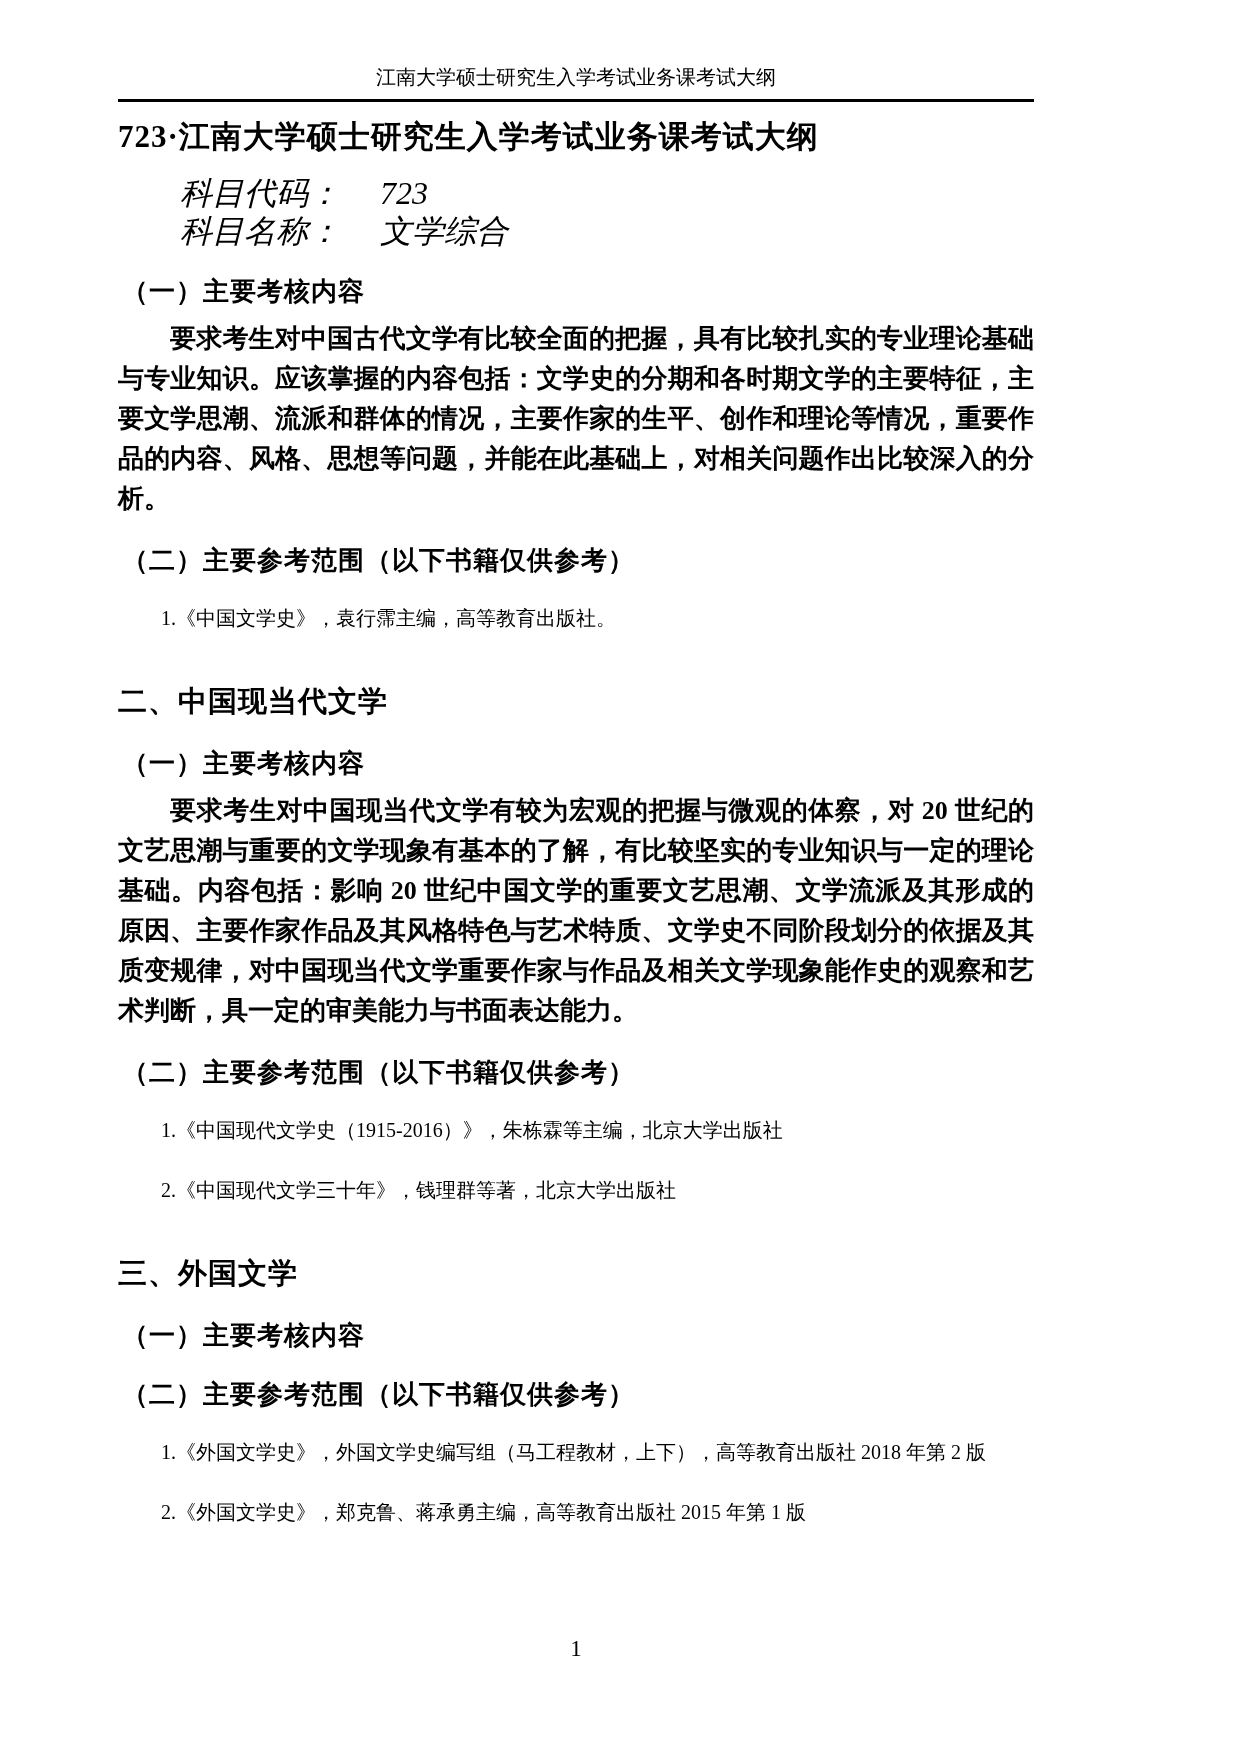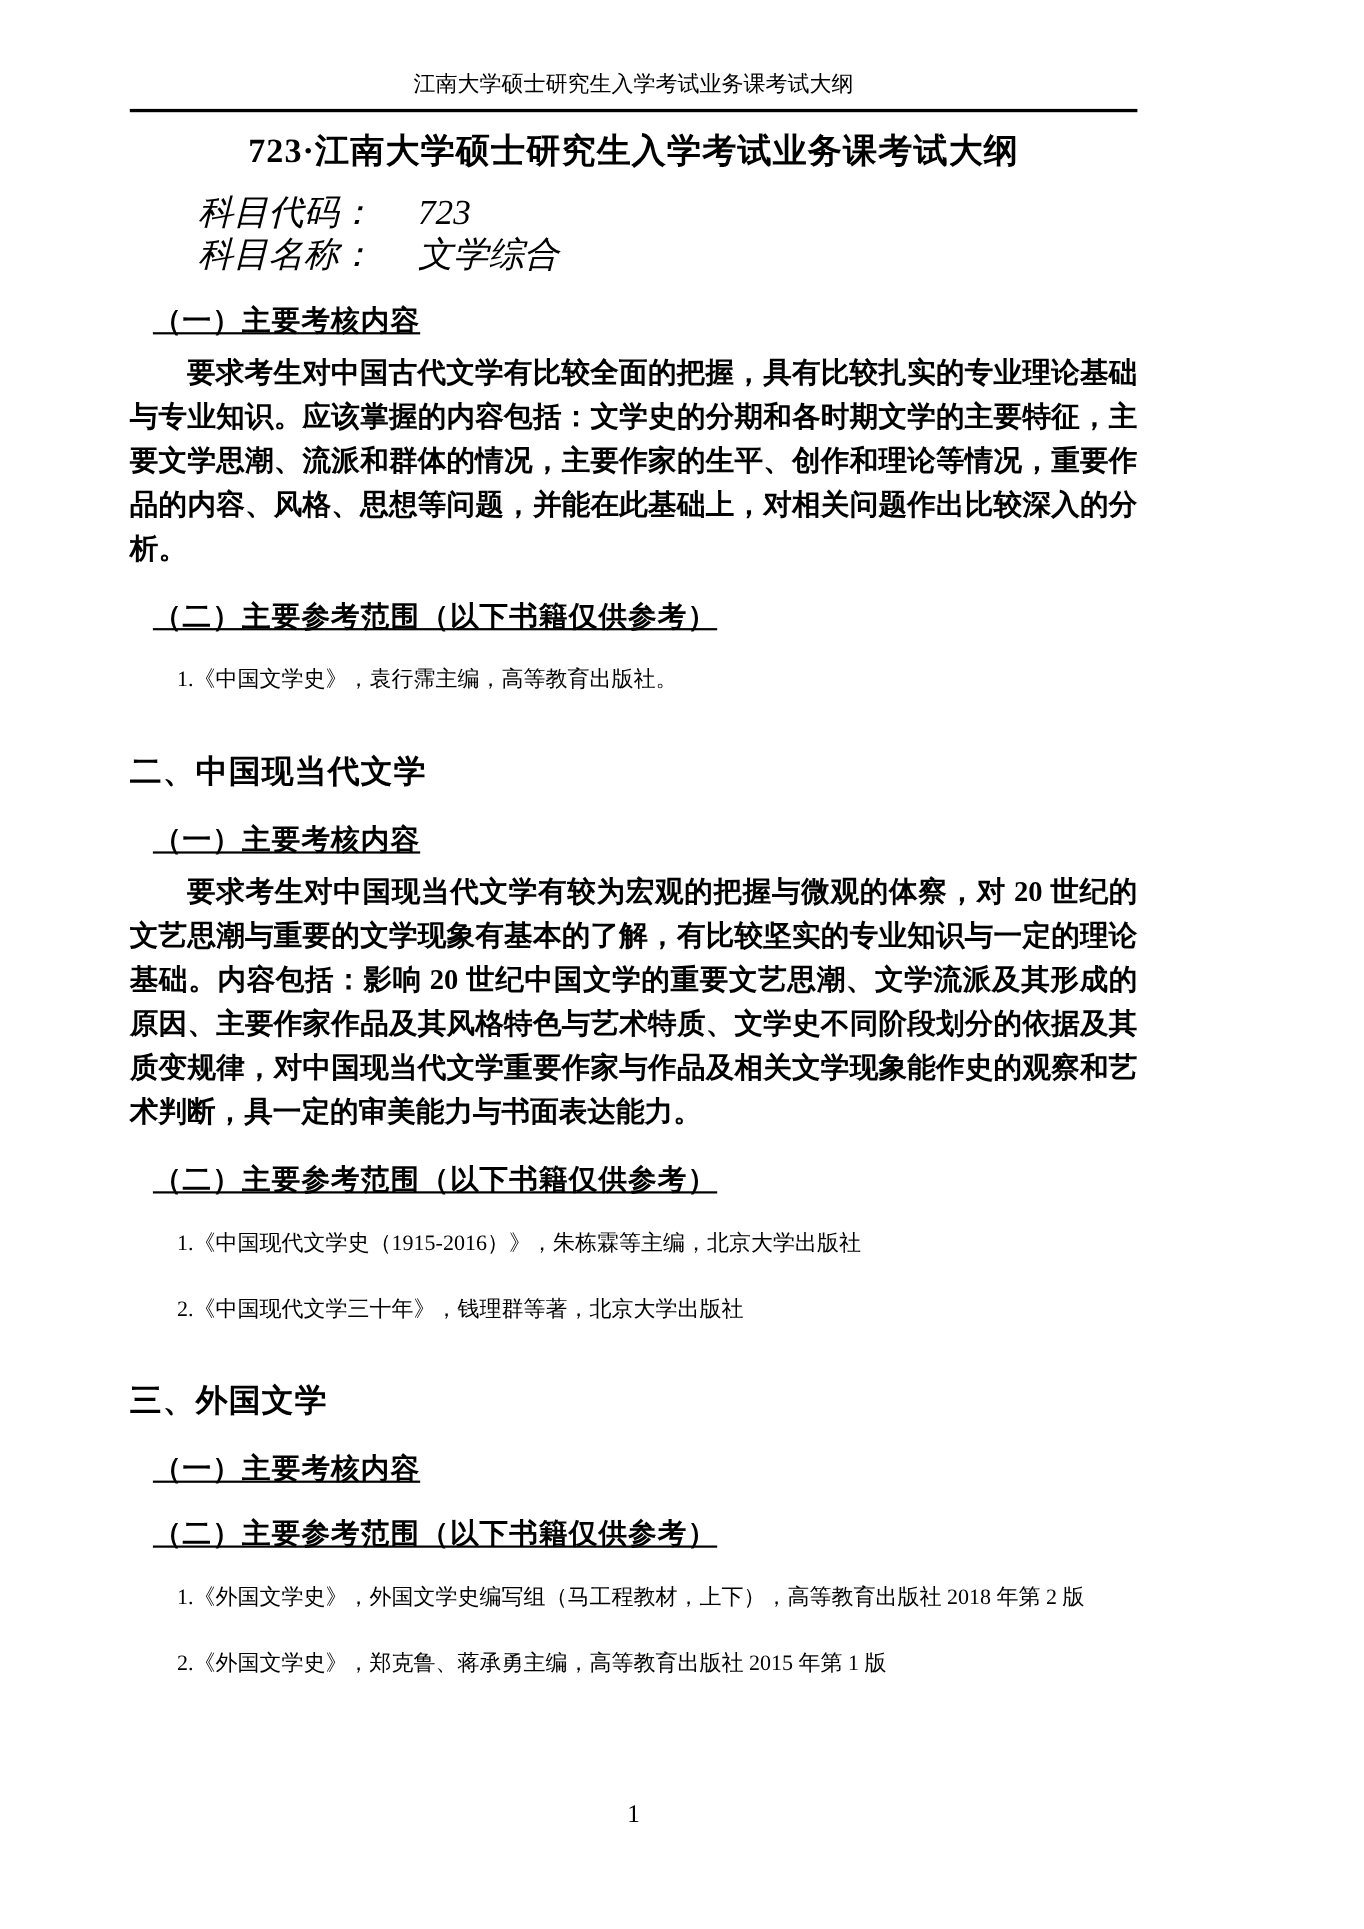--- a/index.html
+++ b/index.html
@@ -23,21 +23,21 @@
     font-size: 20px;
     line-height: 26px;
     margin: 0 0 9px 0;
   }
   .header-rule {
     border: none;
     border-top: 3px solid #000000;
     margin: 0;
   }
   .doc-title {
-    text-align: center;
+    text-align: left;
     font-size: 31px;
     font-weight: bold;
     margin: 14px 0 16px 0;
     letter-spacing: 1px;
   }
   .meta {
     padding-left: 62px;
   }
   .meta-row {
     font-size: 32px;
@@ -51,23 +51,22 @@
     font-family: "Liberation Sans", "DejaVu Sans", sans-serif;
     font-size: 29px;
     font-weight: bold;
     margin: 30px 0 0 0;
     letter-spacing: 1px;
   }
   .sub-heading {
     font-family: "Liberation Sans", "DejaVu Sans", sans-serif;
     font-size: 26px;
     font-weight: bold;
-    margin: 24px 0 0 21px;
+    margin: 24px 0 0 4px;
     letter-spacing: 1px;
-    text-decoration: underline;
   }
   .body-para {
     font-size: 26px;
     line-height: 40px;
     text-align: justify;
     text-indent: 52px;
     margin: 10px 0 0 0;
     font-weight: bold;
   }
   .ref-para {

